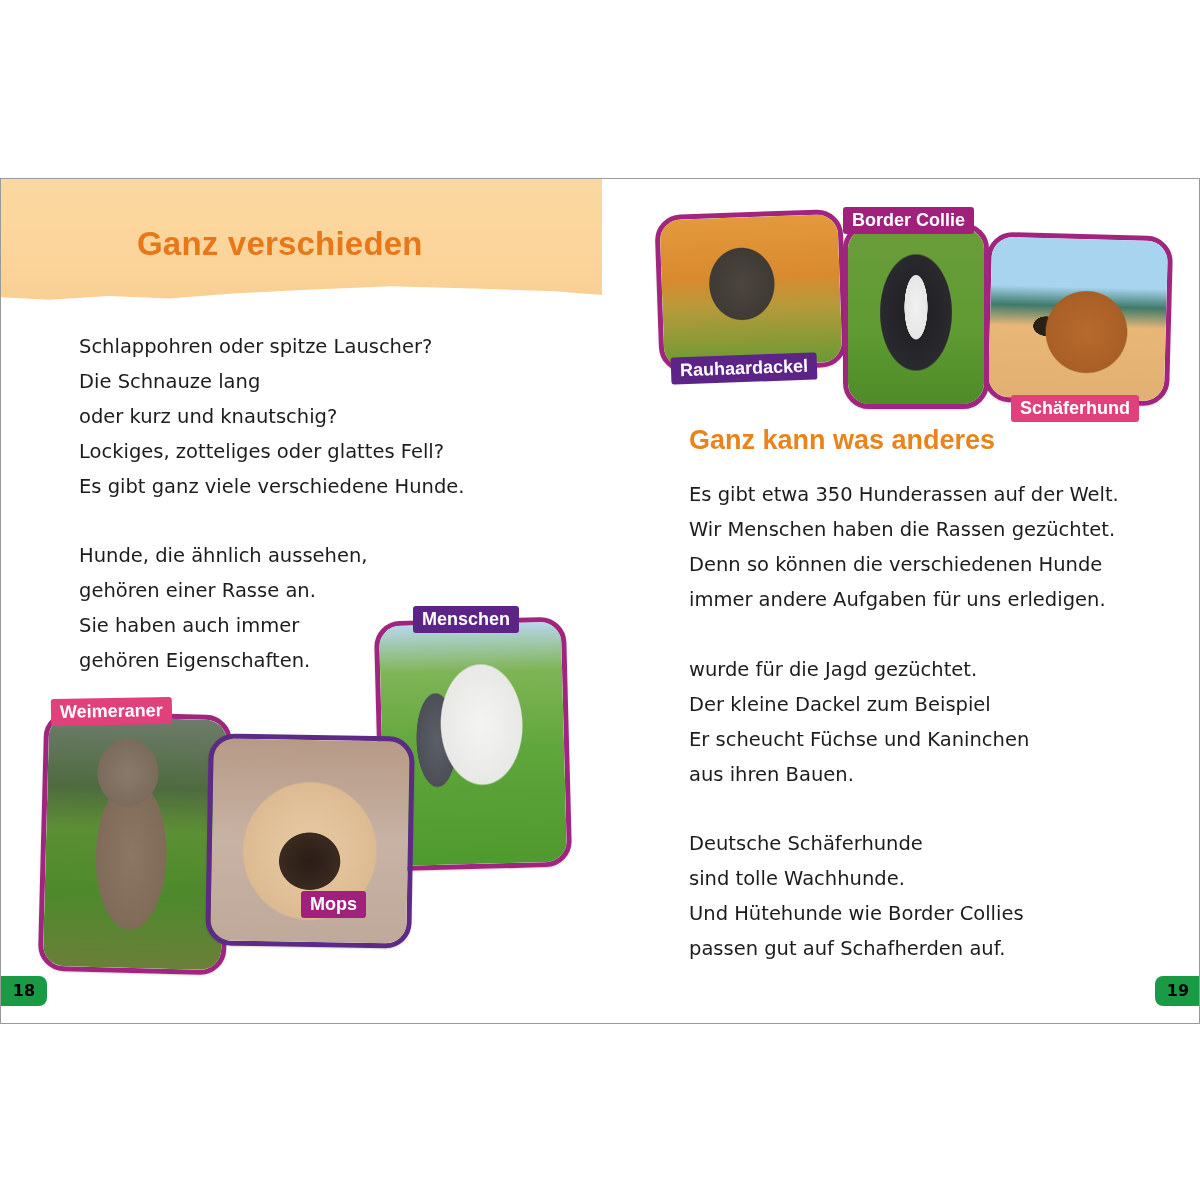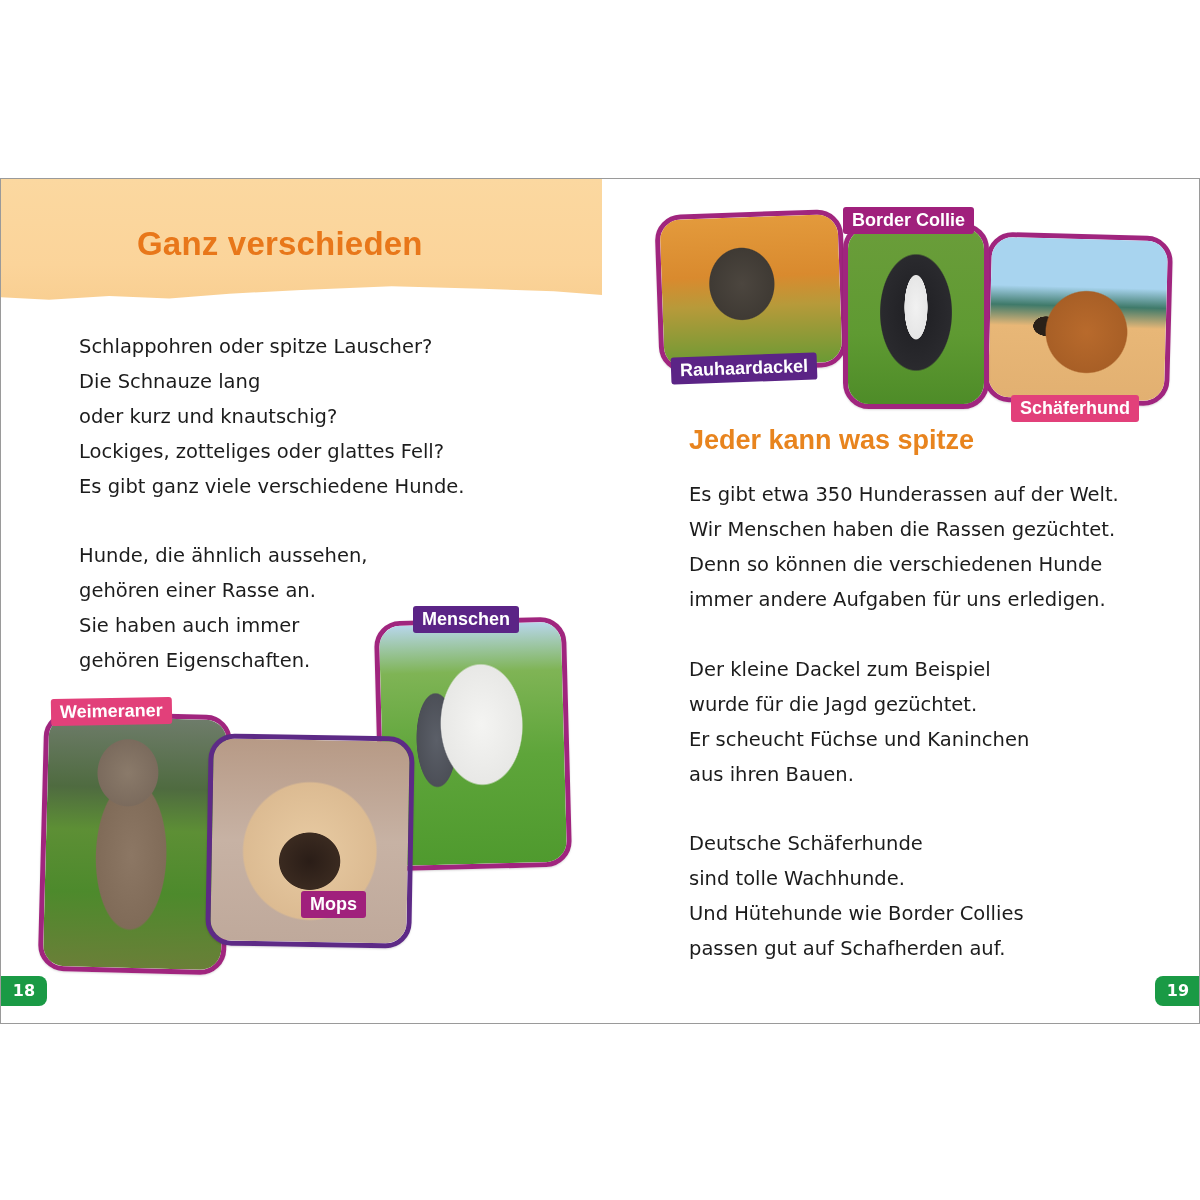--- a/index.html
+++ b/index.html
@@ -47,21 +47,21 @@
   .label {
     position: absolute; color: #fff; font-family: "Liberation Sans", sans-serif; font-weight: bold;
     font-size: 18px; padding: 2px 9px 3px; line-height: 22px; white-space: nowrap;
     border-radius: 3px;
   }
   .label.pink { background: #e2407a; }
   .label.magenta { background: #a0207c; }
   .label.purple { background: #5b2486; }
 
   .page-num {
-    position: absolute; top: 797px; width: 46px; height: 30px; background: #1a9a45; color: #ffffff;
+    position: absolute; top: 797px; width: 46px; height: 30px; background: #1a9a45; color: #000000;
     font-family: "DejaVu Sans", sans-serif; font-weight: bold; font-size: 16px; line-height: 30px; text-align: center;
   }
   .page-num.left { left: 0; border-radius: 0 8px 8px 0; }
   .page-num.right { right: 0; border-radius: 8px 0 0 8px; }
 
   
   .ph-weim { background:
       radial-gradient(ellipse 28% 22% at 45% 22%, #8a7a6a 0%, #7b6b5d 60%, transparent 62%),
       radial-gradient(ellipse 30% 45% at 48% 55%, #8c7764 0%, #806b58 65%, transparent 67%),
       linear-gradient(180deg, #6e7c6a 0%, #4f6b40 28%, #5d8f35 45%, #4d8a2c 70%, #6a7f38 100%); }
@@ -137,32 +137,32 @@
     <div class="card" style="left:384px; top:55px; width:186px; height:170px; transform:rotate(1.5deg);">
       <div class="photo ph-schaefer"></div>
     </div>
     <div class="label pink" style="left:410px; top:216px;">Schäferhund</div>
 
     <div class="card" style="left:242px; top:44px; width:146px; height:186px;">
       <div class="photo ph-collie"></div>
     </div>
     <div class="label magenta" style="left:242px; top:28px;">Border Collie</div>
 
-    <h2 class="heading-sub">Jeder kann was spitze</h2>
+    <h2 class="heading-sub">Ganz kann was anderes</h2>
 
     <div class="text-block" style="left:88px; top:298px;">
       <span class="line">Es gibt etwa 350 Hunderassen auf der Welt.</span>
       <span class="line">Wir Menschen haben die Rassen gezüchtet.</span>
       <span class="line">Denn so können die verschiedenen Hunde</span>
       <span class="line">immer andere Aufgaben für uns erledigen.</span>
     </div>
 
     <div class="text-block" style="left:88px; top:473px;">
+      <span class="line">wurde für die Jagd gezüchtet.</span>
       <span class="line">Der kleine Dackel zum Beispiel</span>
-      <span class="line">wurde für die Jagd gezüchtet.</span>
       <span class="line">Er scheucht Füchse und Kaninchen</span>
       <span class="line">aus ihren Bauen.</span>
     </div>
 
     <div class="text-block" style="left:88px; top:647px;">
       <span class="line">Deutsche Schäferhunde</span>
       <span class="line">sind tolle Wachhunde.</span>
       <span class="line">Und Hütehunde wie Border Collies</span>
       <span class="line">passen gut auf Schafherden auf.</span>
     </div>

